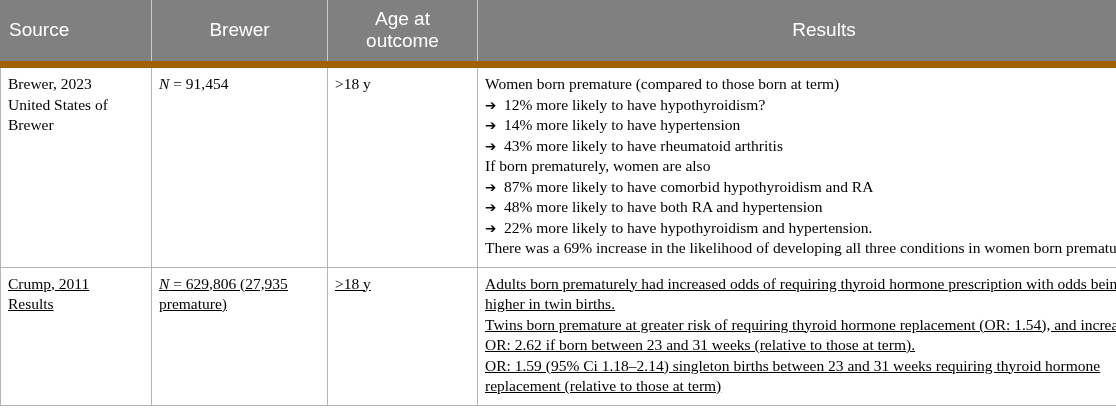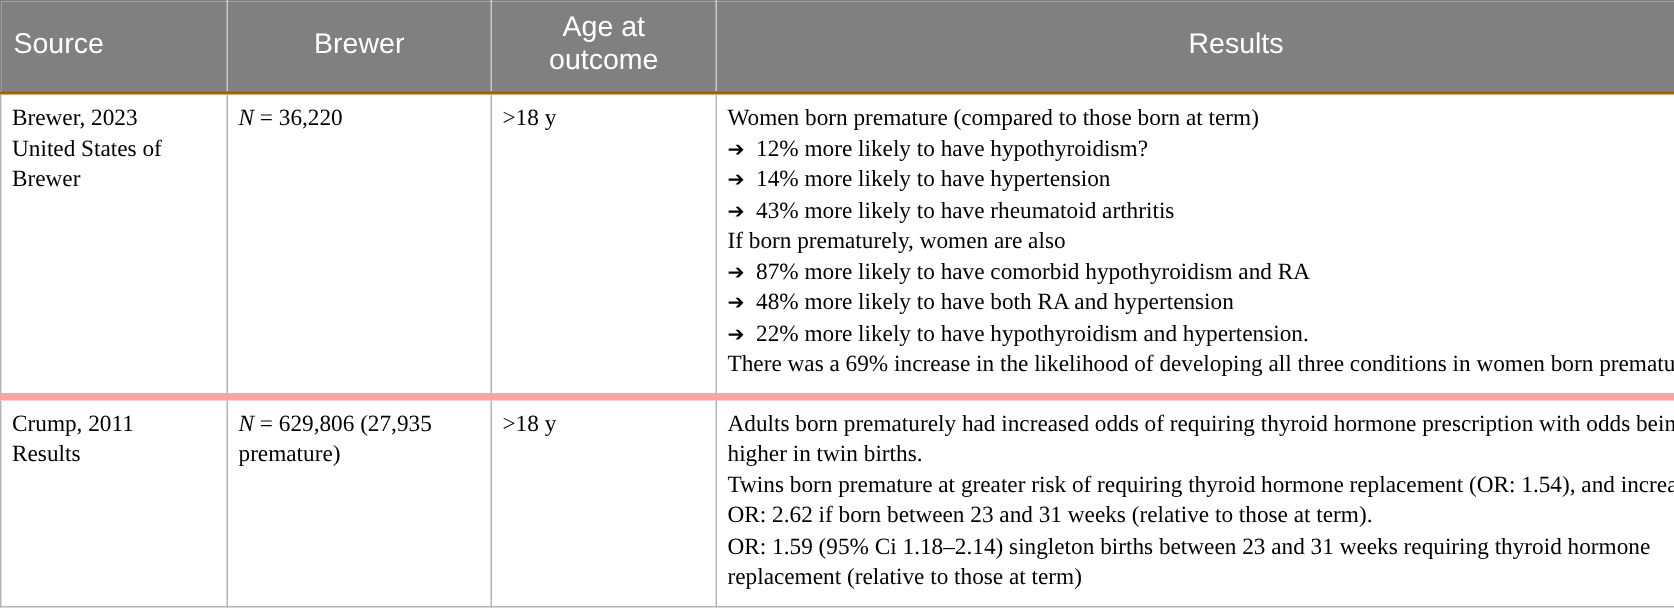--- a/index.html
+++ b/index.html
@@ -47,24 +47,25 @@
   tbody td {
     border: 1px solid #b5b5b5;
     border-top: 1px solid #8c8c8c;
     vertical-align: top;
     padding: 6px 7px 8px 7px;
     font-size: 15.5px;
     line-height: 20.5px;
     color: #000000;
   }
   tbody tr:first-child td {
-    border-top: 2px solid #a16207;
+    border-top: 7px solid #a16207;
   }
   tbody tr.row-divider td {
-    border-top: 5px solid #fca5a5;
+    border-top: 1px solid #fca5a5;
+    text-decoration: underline;
   }
   .col-source  { width: 136px; }
   .col-sample  { width: 163px; }
   .col-age     { width: 137px; }
   .col-results { width: 680px; }
 
   .cell-line { white-space: nowrap; }
   .cell-para { margin: 0; }
   .ital-n { font-style: italic; }
 
@@ -106,21 +107,21 @@
     </thead>
     <tbody>
 
       <tr>
         <td class="col-source">
           <div class="cell-line">Brewer, 2023</div>
           <div class="cell-line">United States of</div>
           <div class="cell-line">Brewer</div>
         </td>
         <td class="col-sample">
-          <span class="ital-n">N</span><span> = 36,220</span>
+          <span class="ital-n">N</span><span> = 91,454</span>
         </td>
         <td class="col-age">&gt;18 y</td>
         <td class="col-results">
           <div class="results-block">
             <p class="cell-para">Women born premature (compared to those born at term)</p>
             <ul class="bullets">
               <li><span class="arrow-icon">➔</span><span>12% more likely to have hypothyroidism?</span></li>
               <li><span class="arrow-icon">➔</span><span>14% more likely to have hypertension</span></li>
               <li><span class="arrow-icon">➔</span><span>43% more likely to have rheumatoid arthritis</span></li>
             </ul>

